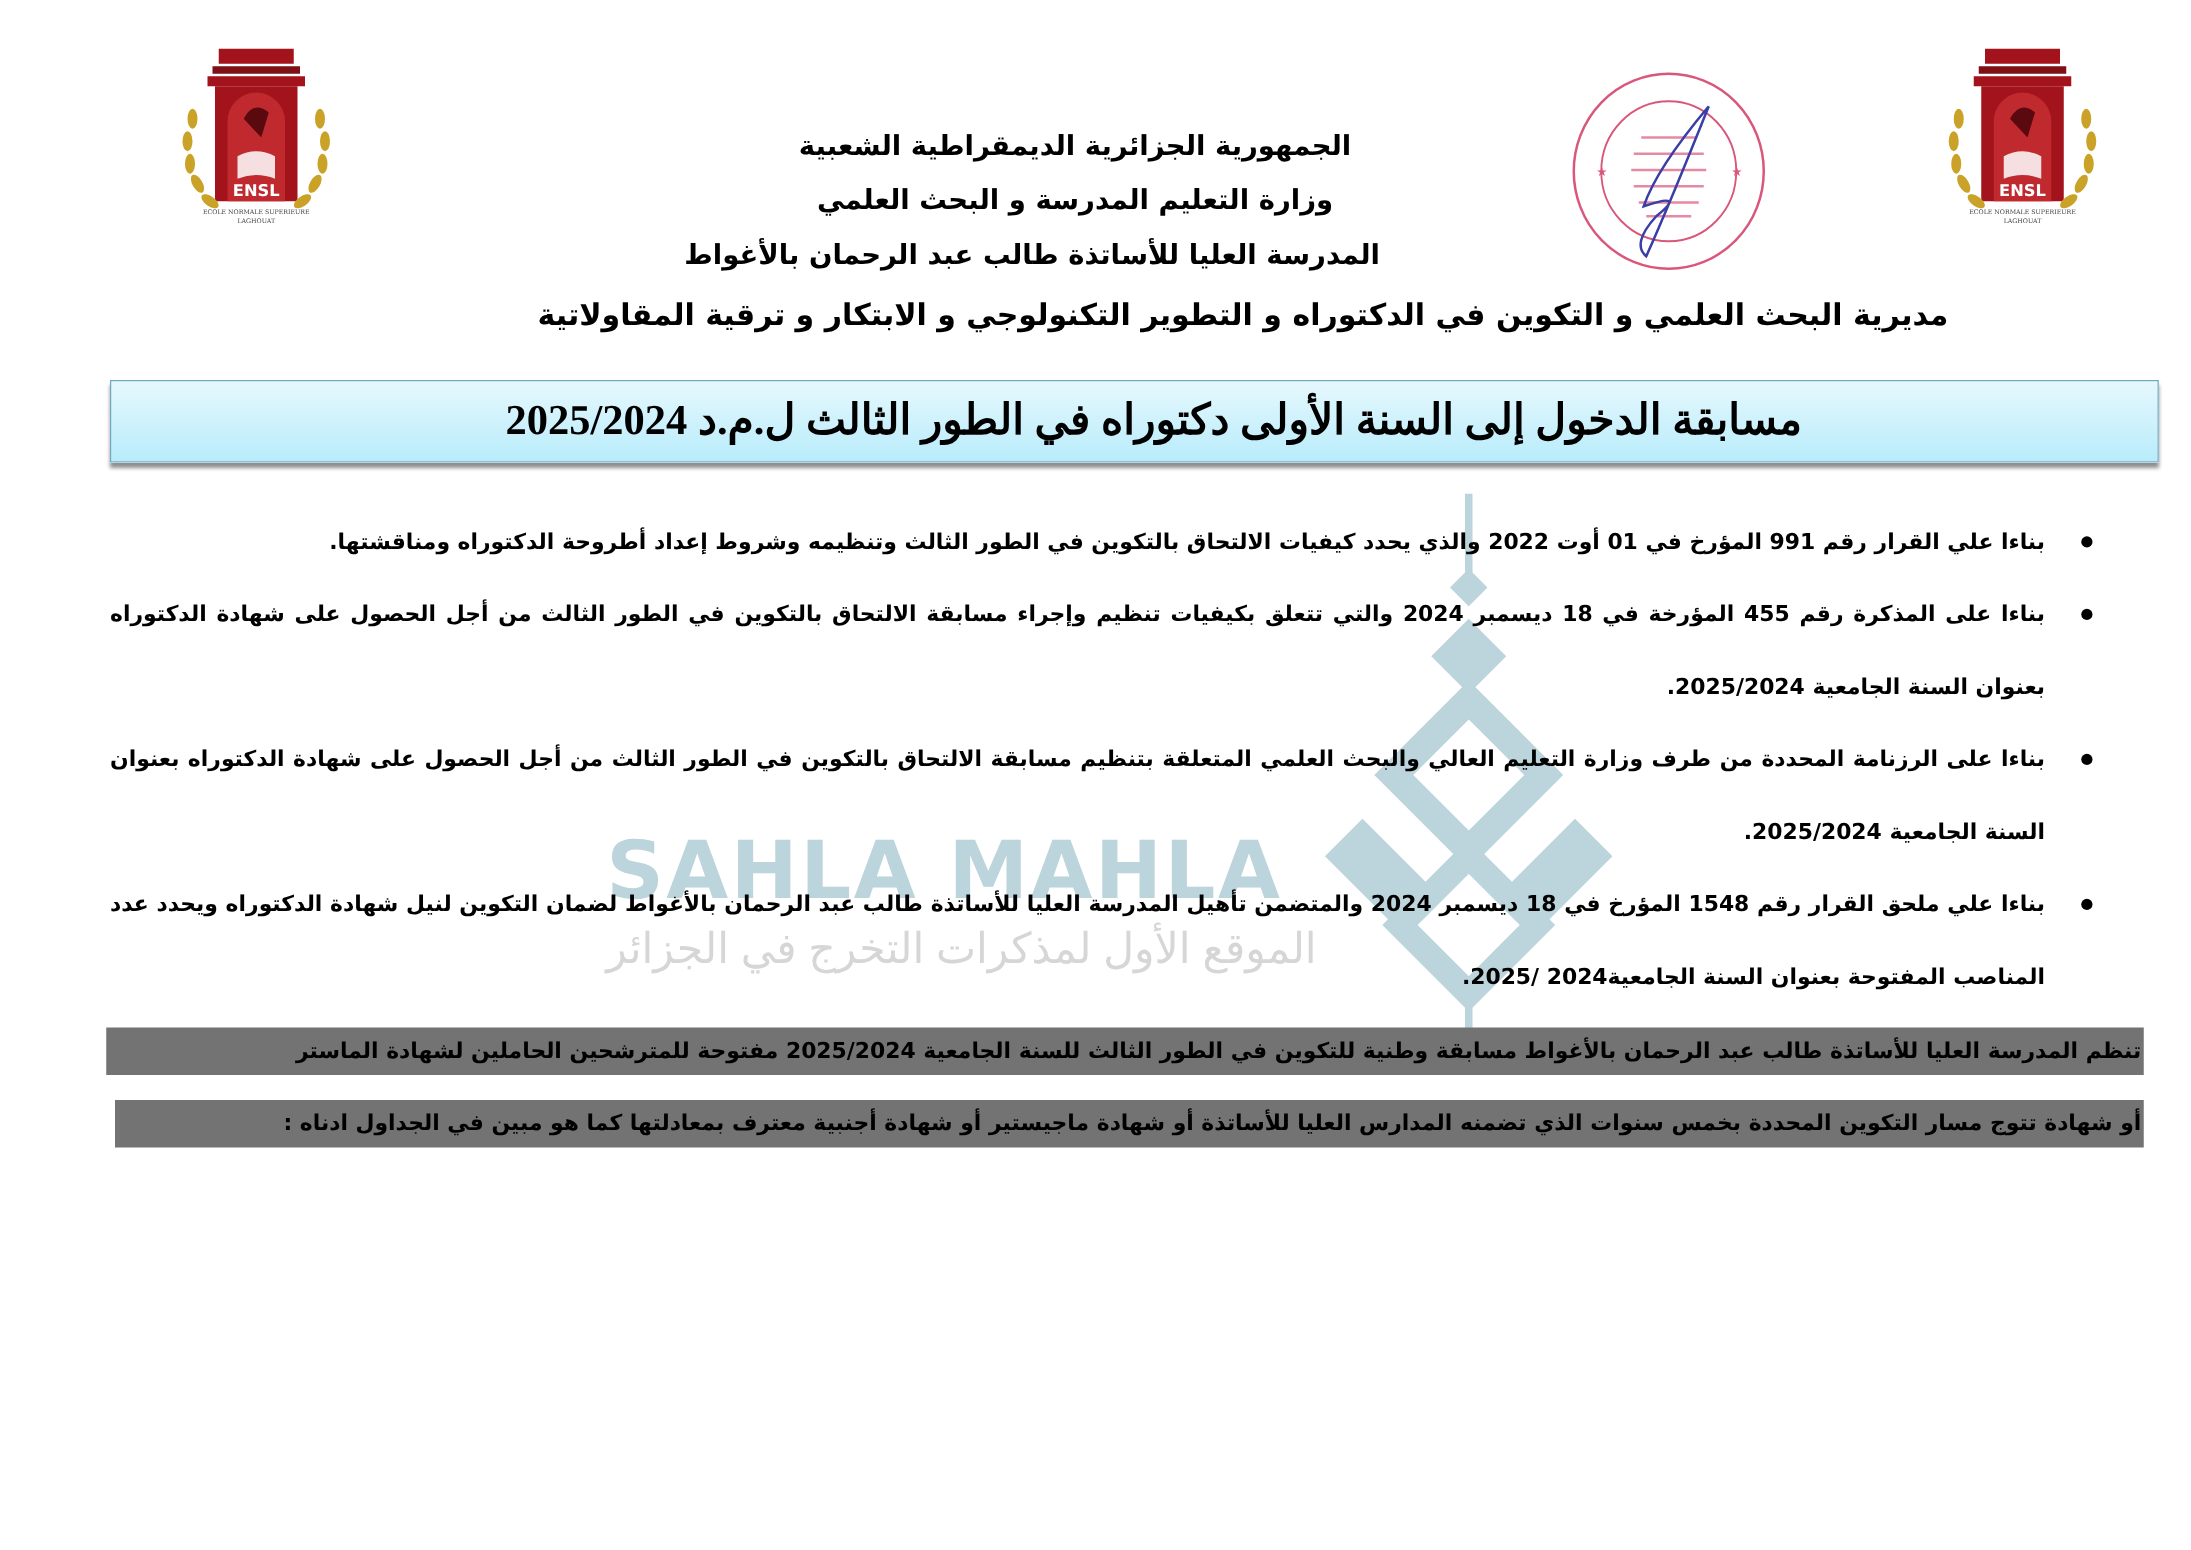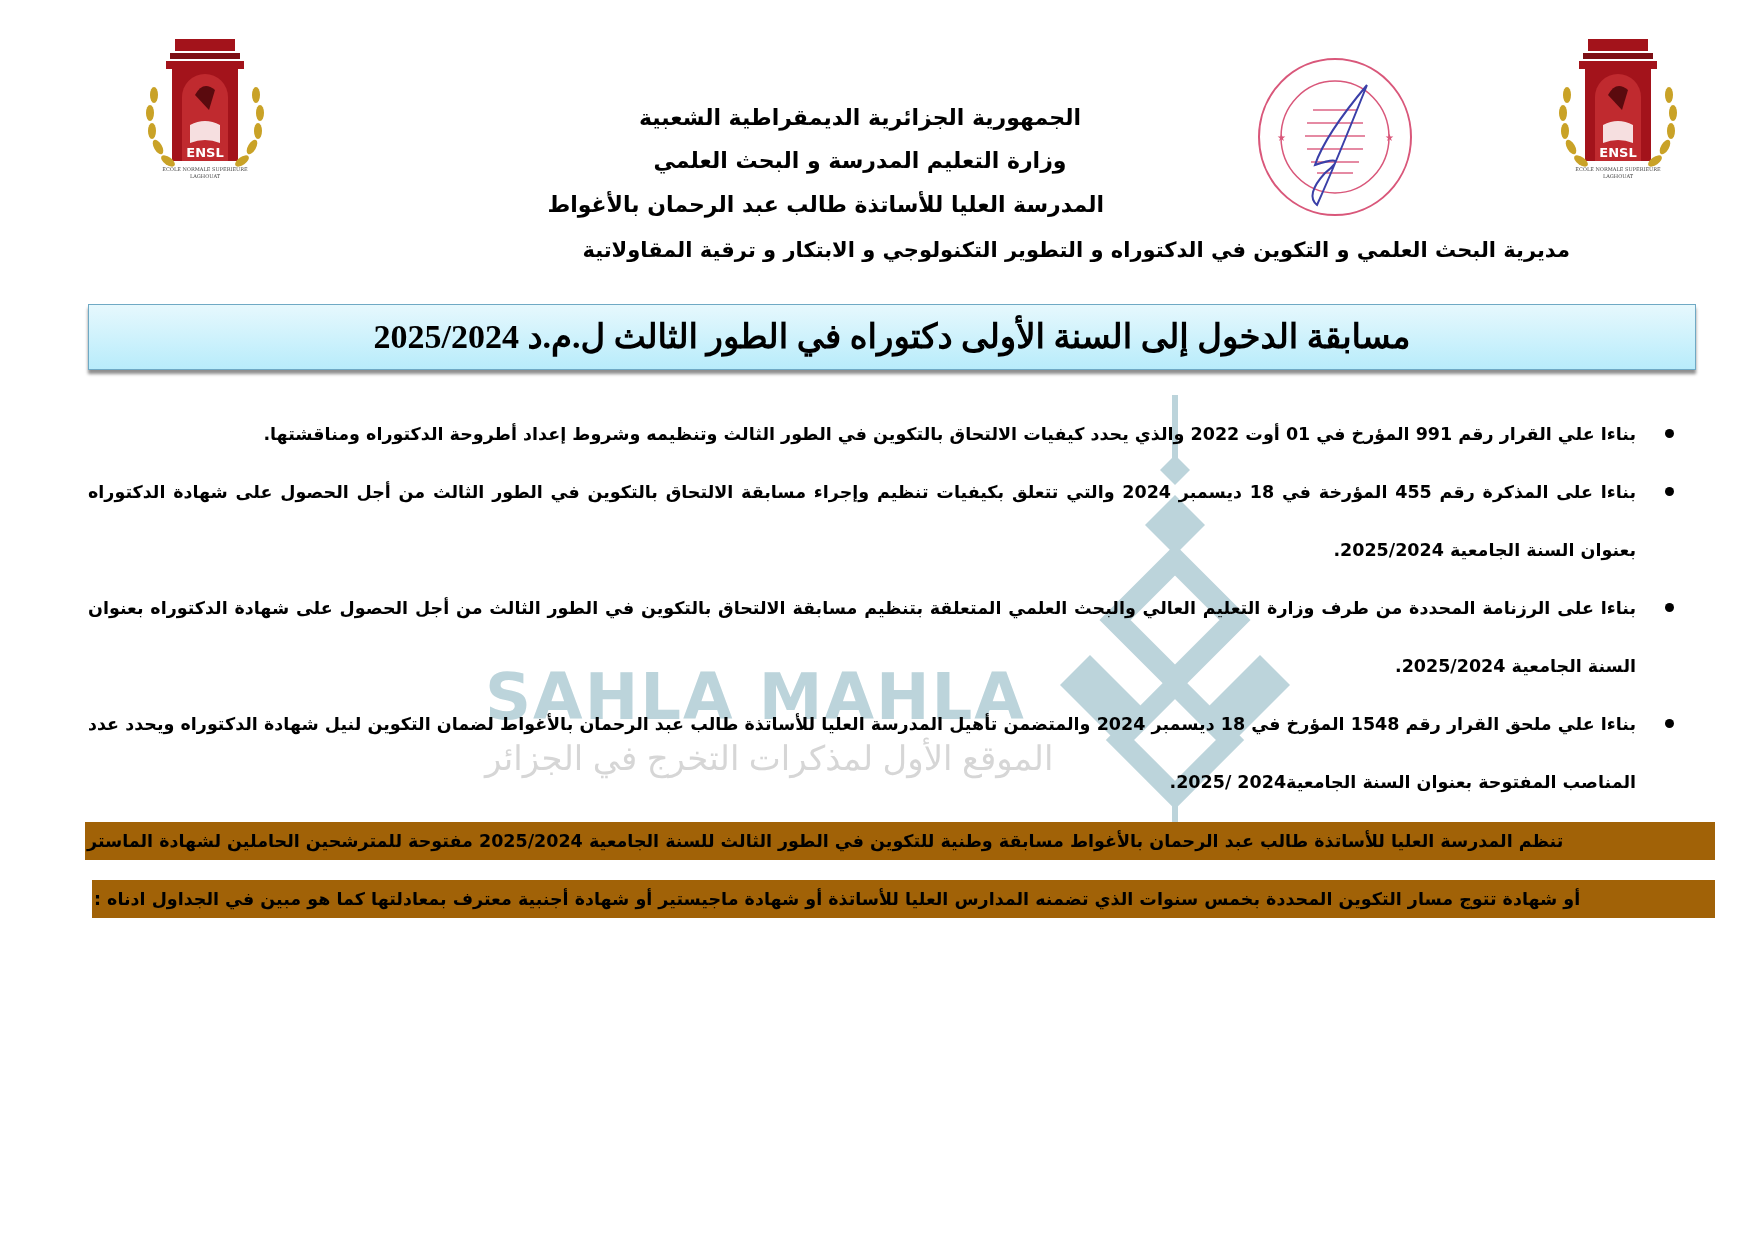--- a/index.html
+++ b/index.html
@@ -14,29 +14,29 @@
   .logo-right { left: 1553px; top: 35px; }
 
   
   .stamp { position: absolute; left: 1255px; top: 55px; width: 160px; height: 165px; }
 
   
   .hdr { position: absolute; direction: rtl; font-weight: bold; white-space: nowrap; font-size: 22px; }
   .hdr-1 { left: 620px; width: 480px; top: 105px; text-align: center; }
   .hdr-2 { left: 620px; width: 480px; top: 148px; text-align: center; }
   .hdr-3 { left: 524px; width: 580px; top: 192px; }
-  .hdr-4 { left: 430px; width: 1140px; top: 238px; text-align: right; font-size: 21px; }
+  .hdr-4 { left: 430px; width: 1140px; top: 238px; text-align: left; font-size: 24px; }
 
   
   .title-box {
     position: absolute; left: 88px; top: 304px; width: 1606px; height: 64px;
     background: linear-gradient(to bottom, #e6f8fd 0%, #b8ecfb 100%);
     border: 1px solid #6fa9c4;
     box-shadow: 0 4px 3px #8f8f8f;
-    direction: rtl; text-align: center;
+    direction: rtl; text-align: center; padding-left: 31px;
   }
   .title-text {
     font-family: "Liberation Serif", serif; font-weight: bold; font-size: 34px;
     line-height: 64px; white-space: nowrap;
   }
 
   
   .wm-text {
     position: absolute; left: 485px; top: 660px;
     font-family: "DejaVu Sans", sans-serif; font-weight: bold; font-size: 64px;
@@ -51,22 +51,22 @@
   
   .bullets { position: absolute; left: 88px; top: 405px; width: 1600px; direction: rtl; }
   .bullet-item { position: relative; padding-right: 52px; font-weight: bold; font-size: 17.5px; line-height: 58px; }
   .bullet-dot {
     position: absolute; right: 14px; top: 24px; width: 9px; height: 9px; border-radius: 50%; background: #000;
   }
   .bullet-text { text-align: justify; text-align-last: right; }
 
   
   .green-line {
-    position: absolute; background: #a16207; direction: rtl; font-weight: bold; font-size: 17.5px;
-    white-space: nowrap; overflow: hidden; text-align: left; line-height: 38px; padding: 0 2px;
+    position: absolute; background: #737373; direction: rtl; font-weight: bold; font-size: 17.5px;
+    white-space: nowrap; overflow: hidden; text-align: right; line-height: 38px; padding: 0 2px;
   }
   .green-1 { left: 85px; top: 822px; width: 1626px; height: 38px; }
   .green-2 { left: 92px; top: 880px; width: 1619px; height: 38px; }
 </style>
 </head>
 <body>
 
 <div class="logo logo-left">
   <svg width="130" height="150" viewBox="0 0 130 150">
     <rect x="35" y="4" width="60" height="12" fill="#a3131b"></rect>

